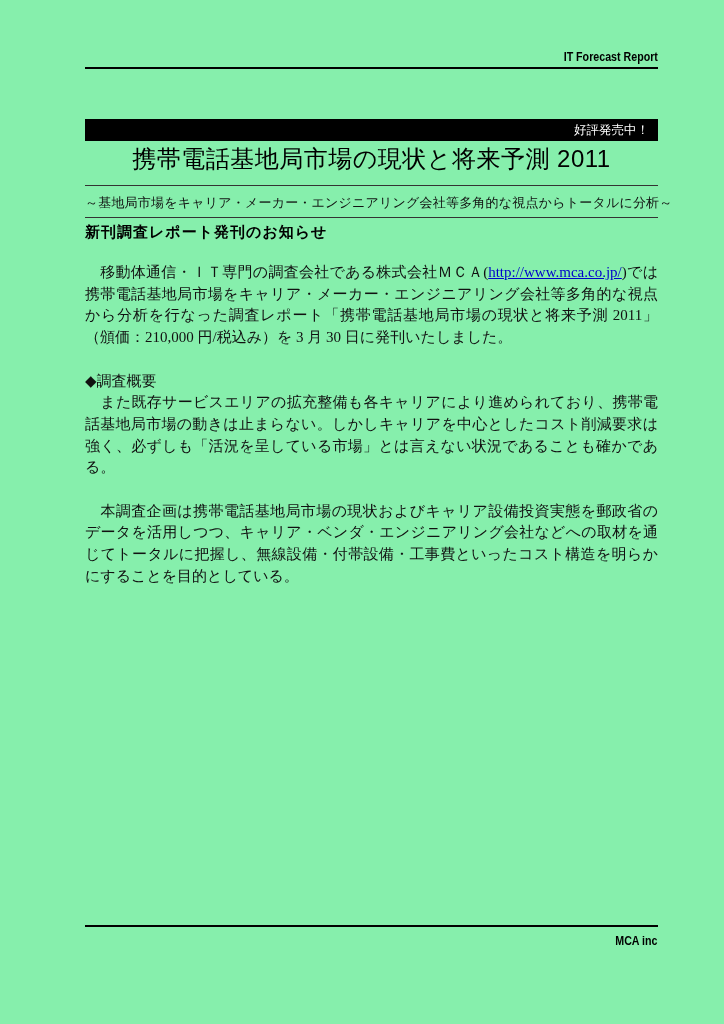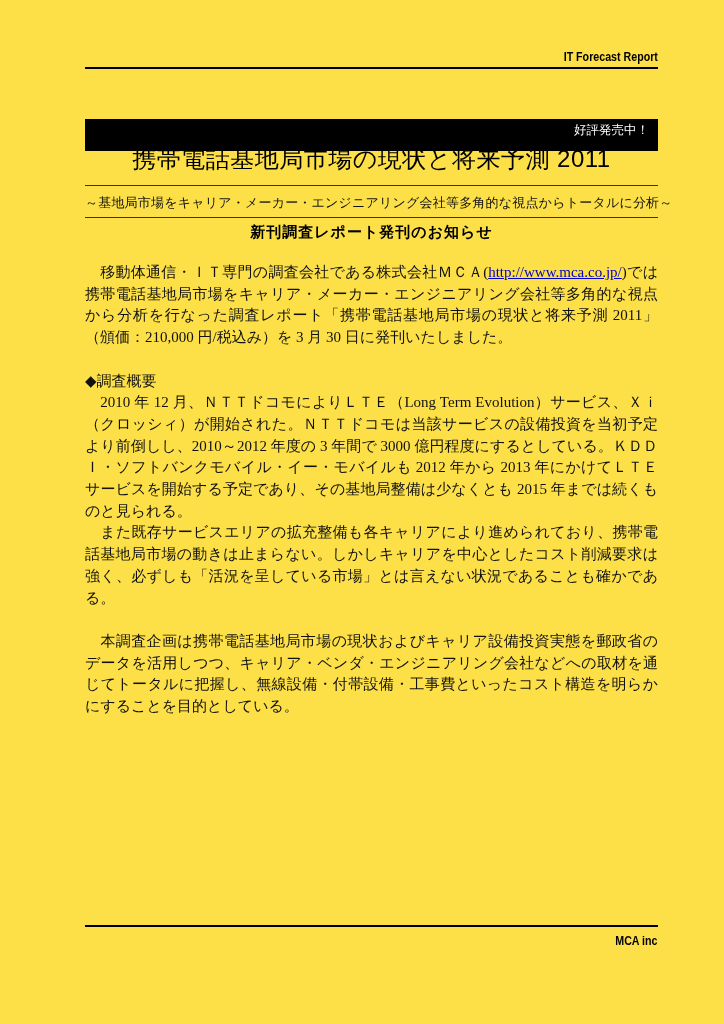--- a/index.html
+++ b/index.html
@@ -1,19 +1,19 @@
 <!DOCTYPE html>
 <html lang="ja"><head>
 <meta charset="utf-8">
 <style>
   html,body{margin:0;padding:0;background:#ffffff;}
   .page{
     position:relative;
     width:724px;height:1024px;
-    background:#fde047;
+    background:#86efac;
     overflow:hidden;
     font-family:"Liberation Serif","DejaVu Serif",serif;
     color:#1a1a1a;
   }
   
   .brand{
     position:absolute;
     right:66px;
     font-family:"Liberation Sans","DejaVu Sans",sans-serif;
     font-weight:bold;
@@ -30,21 +30,21 @@
     position:absolute;
     left:85px;right:66px;
     height:2px;background:#000;
   }
   .header-rule{top:67px;}
   .footer-rule{top:925px;}
   
   .banner{
     position:absolute;
     left:85px;right:66px;top:119px;
-    height:32px;line-height:22px;
+    height:22px;line-height:22px;
     background:#000;
     color:#fff;
     text-align:right;
     padding-right:9px;
     box-sizing:border-box;
     font-size:12.5px;
   }
   
   .title{
     position:absolute;
@@ -73,21 +73,21 @@
     letter-spacing:0.2px;
   }
   
   .heading{
     position:absolute;
     left:85px;right:66px;top:223px;
     margin:0;
     font-family:"Liberation Sans","DejaVu Sans",sans-serif;
     font-weight:bold;
     font-size:15px;
-    text-align:center;
+    text-align:left;
     color:#000;
     letter-spacing:1px;
   }
   
   .body{
     position:absolute;
     left:85px;top:262px;
     width:573px;
     font-size:15px;
     line-height:21.7px;
@@ -120,21 +120,20 @@
     <div class="subtitle">～基地局市場をキャリア・メーカー・エンジニアリング会社等多角的な視点からトータルに分析～</div>
   </div>
 
   <h2 class="heading">新刊調査レポート発刊のお知らせ</h2>
 
   <div class="body">
     <p><span>　移動体通信・ＩＴ専門の調査会社である株式会社ＭＣＡ(</span><a class="link" href="#">http://www.mca.co.jp/</a><span>)では携帯電話基地局市場をキャリア・メーカー・エンジニアリング会社等多角的な視点から分析を行なった調査レポート「携帯電話基地局市場の現状と将来予測 2011」（頒価：210,000 円/税込み）を 3 月 30 日に発刊いたしました。</span></p>
 
     <p class="gap">◆調査概要</p>
 
-    <p>　2010 年 12 月、ＮＴＴドコモによりＬＴＥ（Long Term Evolution）サービス、Ｘｉ（クロッシィ）が開始された。ＮＴＴドコモは当該サービスの設備投資を当初予定より前倒しし、2010～2012 年度の 3 年間で 3000 億円程度にするとしている。ＫＤＤＩ・ソフトバンクモバイル・イー・モバイルも 2012 年から 2013 年にかけてＬＴＥサービスを開始する予定であり、その基地局整備は少なくとも 2015 年までは続くものと見られる。</p>
 
     <p>　また既存サービスエリアの拡充整備も各キャリアにより進められており、携帯電話基地局市場の動きは止まらない。しかしキャリアを中心としたコスト削減要求は強く、必ずしも「活況を呈している市場」とは言えない状況であることも確かである。</p>
 
     <p class="gap">　本調査企画は携帯電話基地局市場の現状およびキャリア設備投資実態を郵政省のデータを活用しつつ、キャリア・ベンダ・エンジニアリング会社などへの取材を通じてトータルに把握し、無線設備・付帯設備・工事費といったコスト構造を明らかにすることを目的としている。</p>
 
   </div>
 
   <div class="rule footer-rule"></div>
   <div class="brand footer-brand">MCA inc</div>
 

